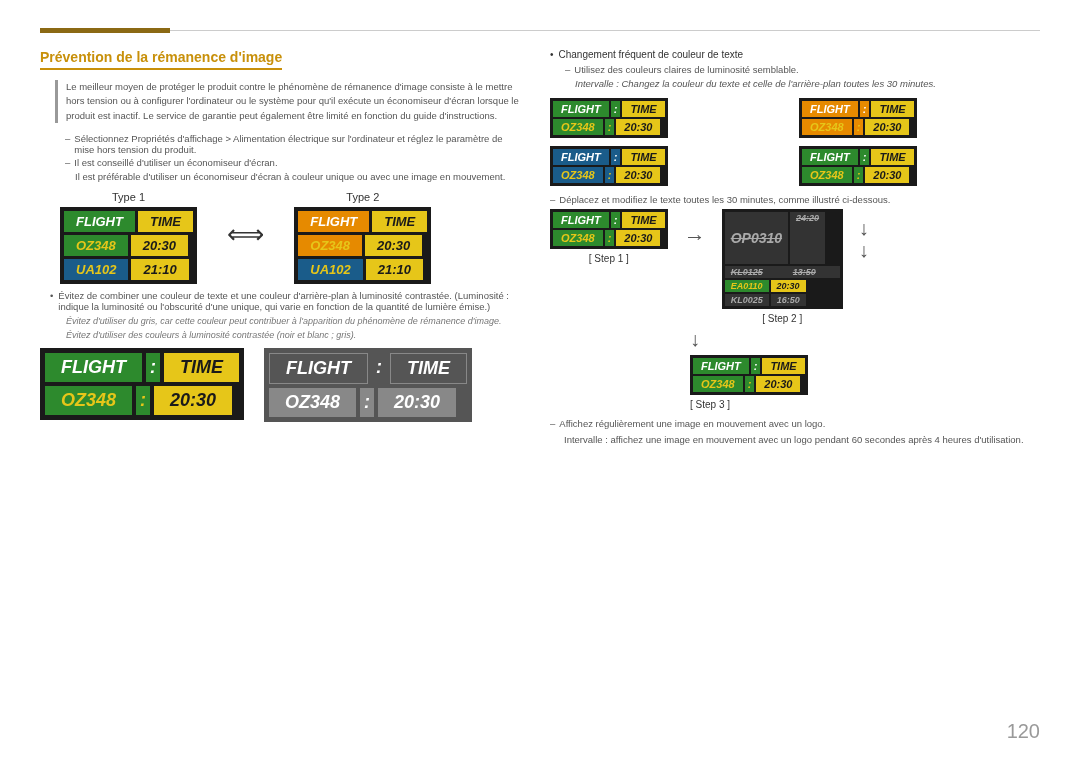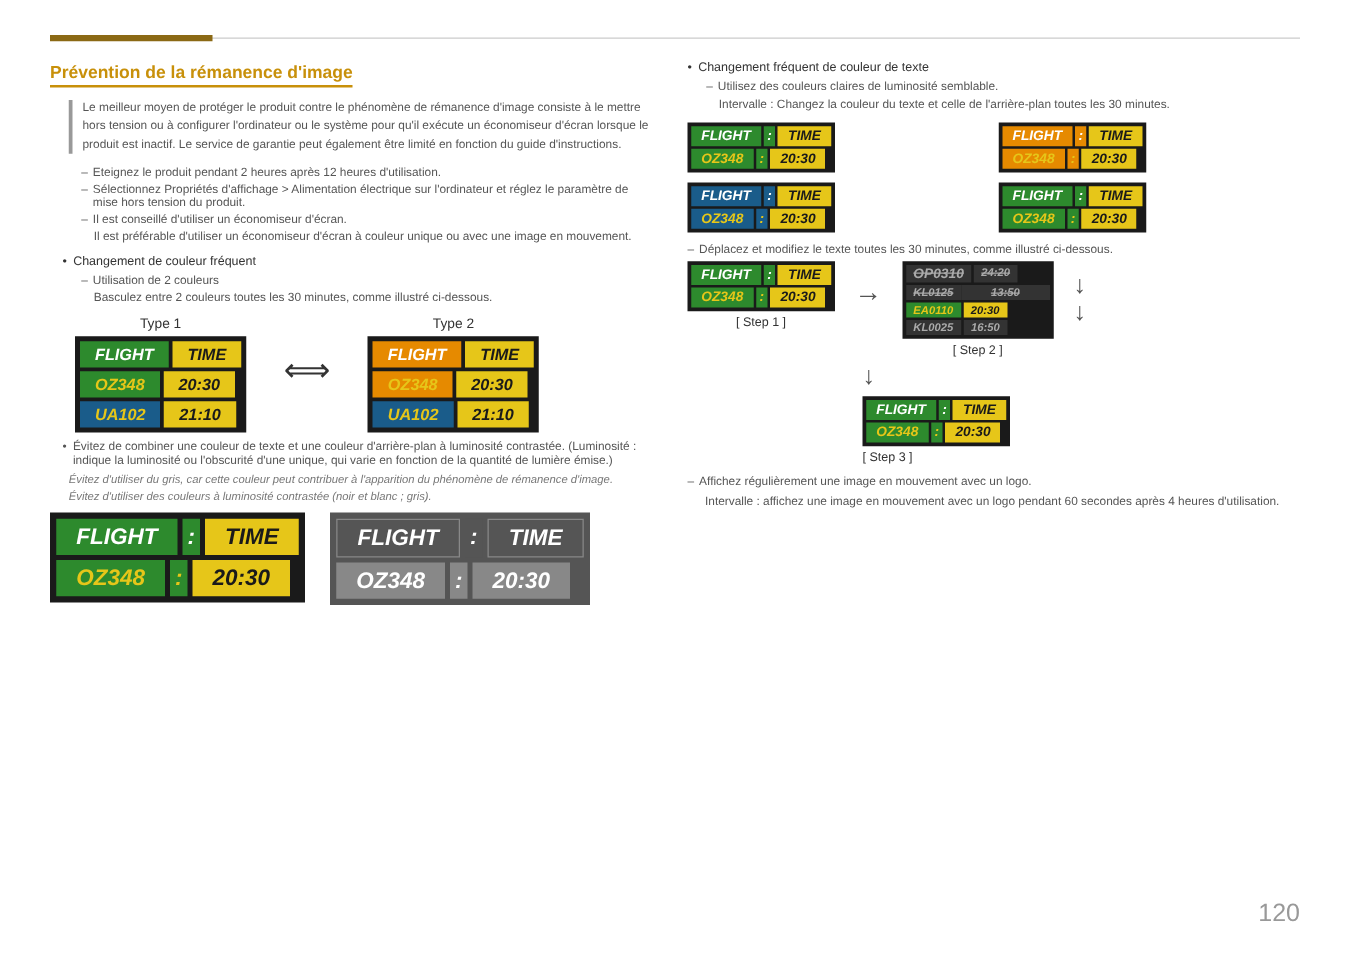--- a/index.html
+++ b/index.html
@@ -116,21 +116,21 @@
       font-size: 11px;
       color: #333;
       text-align: center;
       margin-bottom: 4px;
     }
 
     .italic-note {
       font-size: 9px;
       color: #777;
       font-style: italic;
-      margin: 4px 0 4px 15px;
+      margin: 4px 0 4px 26px;
     }
 
     
     .bottom-boards {
       display: flex;
       gap: 20px;
       margin-top: 8px;
       align-items: flex-start;
     }
 
@@ -165,20 +165,21 @@
       content: '–';
       flex-shrink: 0;
     }
 
     .right-sub-text {
       font-size: 9.5px;
       color: #555;
       margin-left: 25px;
       line-height: 1.4;
       margin-bottom: 4px;
+      font-style: italic;
     }
 
     
     .boards-grid {
       display: grid;
       grid-template-columns: 1fr 1fr;
       gap: 8px;
       margin: 8px 0;
     }
 
@@ -224,40 +225,28 @@
 
   <div class="content">
 
     <div class="left-col">
       <div class="section-title">Prévention de la rémanence d'image</div>
 
       <div class="intro-text">Le meilleur moyen de protéger le produit contre le phénomène de rémanence d'image consiste à le mettre hors tension ou à configurer l'ordinateur ou le système pour qu'il exécute un économiseur d'écran lorsque le produit est inactif. Le service de garantie peut également être limité en fonction du guide d'instructions.</div>
 
       <div class="bullet-section">
         <div class="bullet-sub">
-          <span>Eteignez le produit pendant 2 heures après 12 heures d'utilisation.</span>
-        </div>
-        <div class="bullet-sub">
           <span>Sélectionnez Propriétés d'affichage &gt; Alimentation électrique sur l'ordinateur et réglez le paramètre de mise hors tension du produit.</span>
         </div>
         <div class="bullet-sub">
           <span>Il est conseillé d'utiliser un économiseur d'écran.</span>
         </div>
         <div class="sub-text">Il est préférable d'utiliser un économiseur d'écran à couleur unique ou avec une image en mouvement.</div>
       </div>
 
-      <div class="bullet-section">
-        <div class="bullet-main">
-          <span>Changement de couleur fréquent</span>
-        </div>
-        <div class="bullet-sub">
-          <span>Utilisation de 2 couleurs</span>
-        </div>
-        <div class="sub-text">Basculez entre 2 couleurs toutes les 30 minutes, comme illustré ci-dessous.</div>
-      </div>
 
       
       <div style="display:flex; gap:30px; margin: 6px 0 6px 20px; align-items:flex-start;">
         <div>
           <div class="type-label">Type 1</div>
           
           <div style="background:#1a1a1a; display:inline-flex; flex-direction:column; padding:4px;">
             <div style="display:flex; gap:3px; margin-bottom:3px;">
               <div style="background:#2d8a2d; color:#fff; font-weight:bold; font-style:italic; font-size:13px; padding:3px 12px;">FLIGHT</div>
               <div style="background:#e6c619; color:#1a1a1a; font-weight:bold; font-style:italic; font-size:13px; padding:3px 12px;">TIME</div>
@@ -418,21 +407,21 @@
           </div>
           <div style="font-size:10px; color:#333;">[ Step 1 ]</div>
         </div>
 
         <div style="font-size:22px; color:#555; margin-top:12px;">→</div>
 
         <div style="display:flex; flex-direction:column; align-items:center;">
           <div style="background:#1a1a1a; padding:3px; margin-bottom:4px; position:relative;">
 
             <div style="display:flex; gap:2px; margin-bottom:2px; position:relative;">
-              <div style="background:#333; color:#aaa; font-weight:bold; font-style:italic; font-size:11px; padding:1px 6px; text-decoration:line-through;">OP0310</div>
+              <div style="background:#333; color:#aaa; font-weight:bold; font-style:italic; font-size:14px; padding:18px 6px; text-decoration:line-through;">OP0310</div>
               <div style="background:#333; color:#aaa; font-weight:bold; font-style:italic; font-size:9px; padding:1px 6px; text-decoration:line-through;">24:20</div>
             </div>
             <div style="display:flex; gap:0; margin-bottom:2px;">
               <div style="background:#333; color:#aaa; font-weight:bold; font-style:italic; font-size:9px; padding:1px 6px; text-decoration:line-through;">KL0125</div>
               <div style="background:#333; color:#aaa; font-weight:bold; font-style:italic; font-size:9px; padding:1px 24px; text-decoration:line-through;">13:50</div>
             </div>
             <div style="display:flex; gap:2px; margin-bottom:2px;">
               <div style="background:#2d8a2d; color:#e6c619; font-weight:bold; font-style:italic; font-size:9px; padding:1px 6px;">EA0110</div>
               <div style="background:#e6c619; color:#1a1a1a; font-weight:bold; font-style:italic; font-size:9px; padding:1px 6px;">20:30</div>
             </div>

